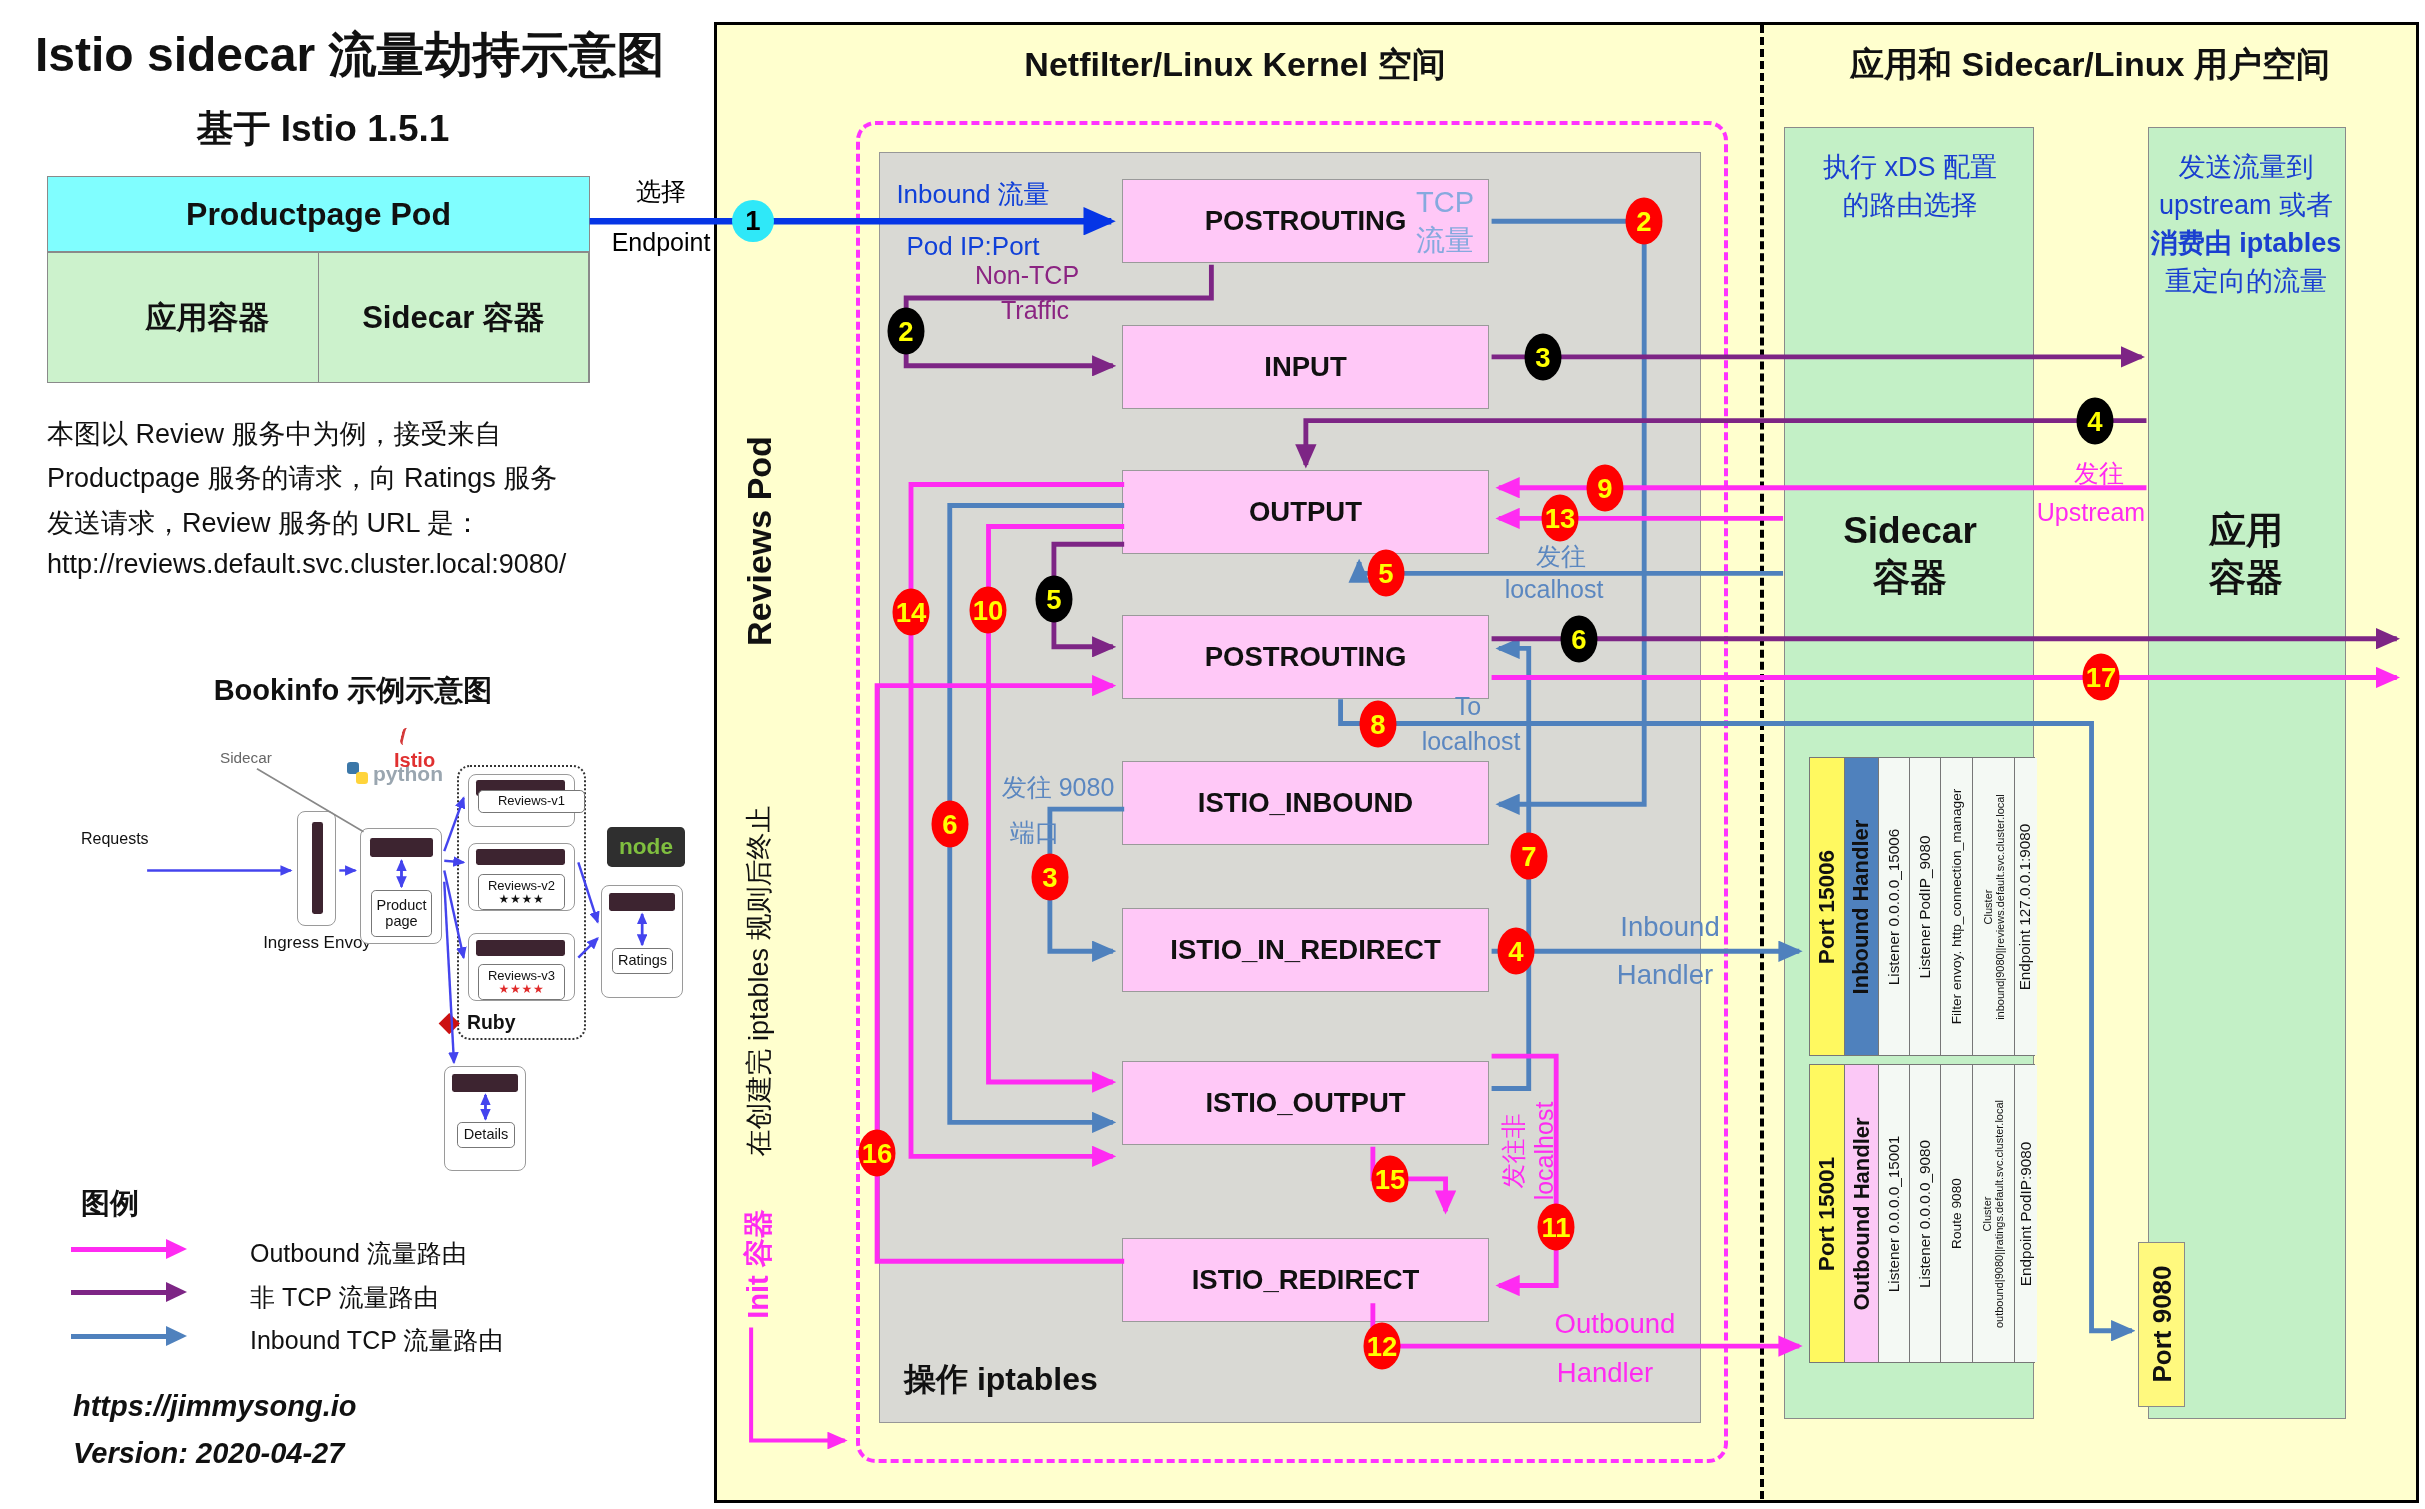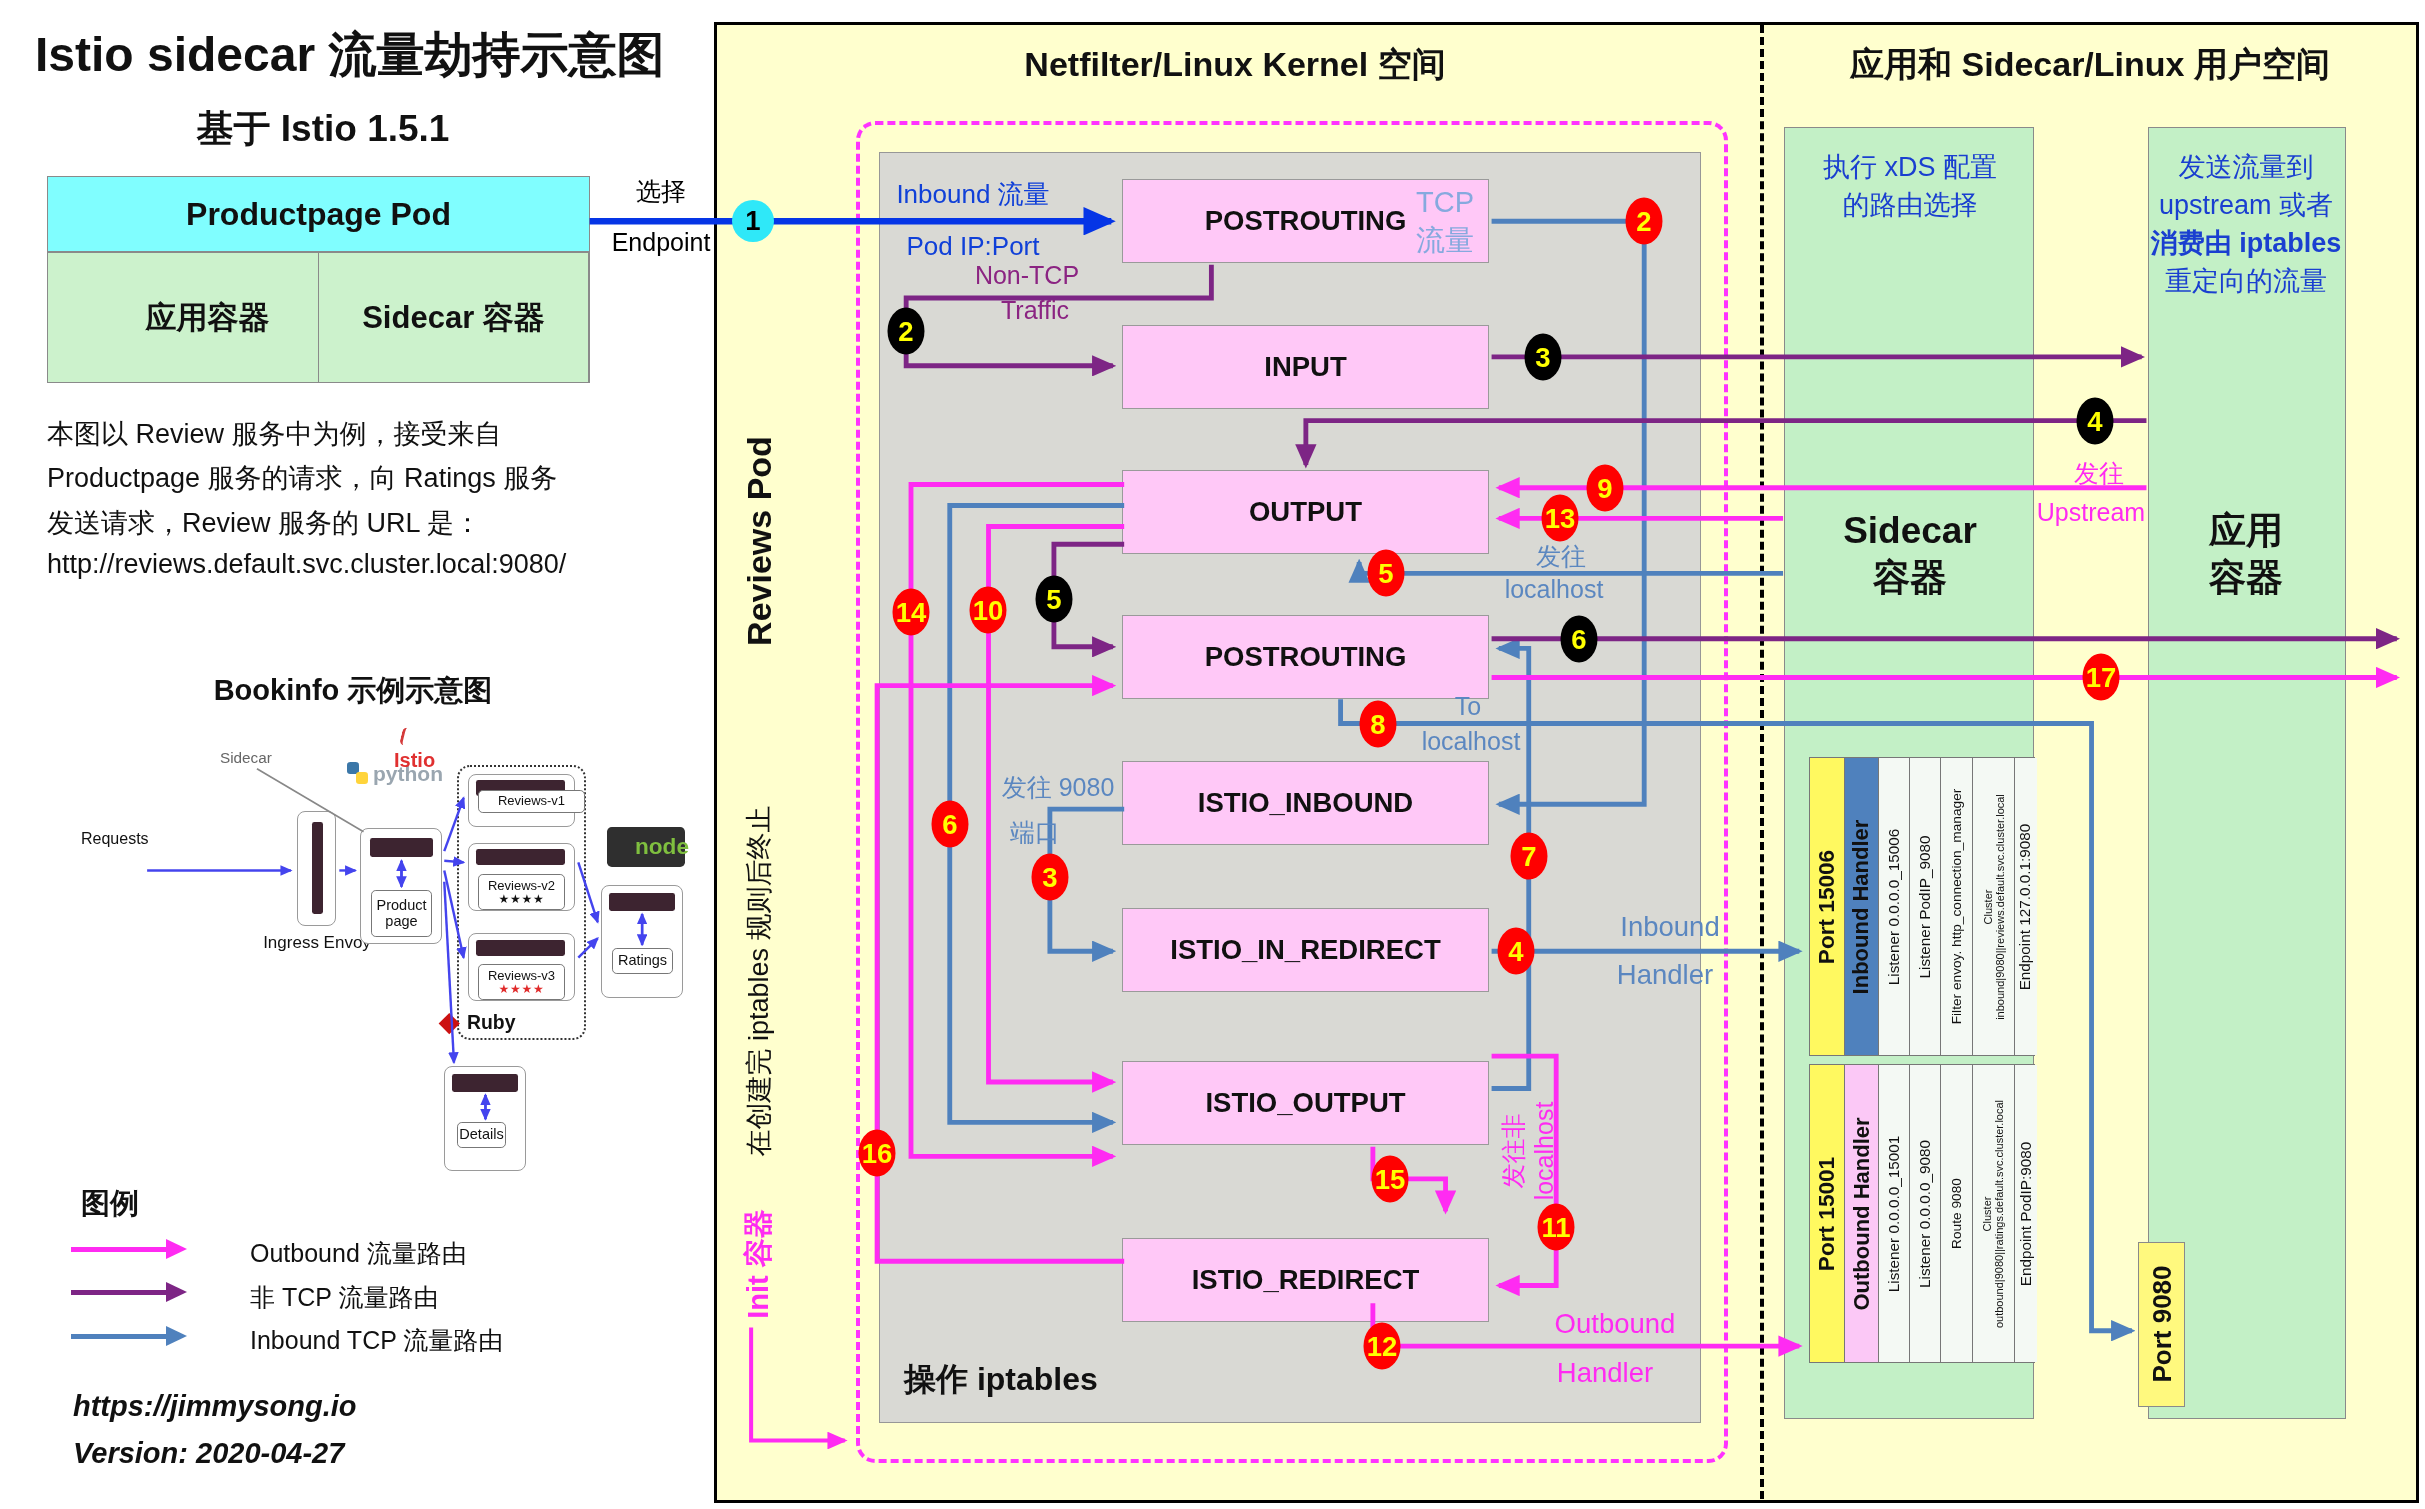--- a/index.html
+++ b/index.html
@@ -217,29 +217,29 @@
       <div>Reviews-v2</div>
       <div style="color: rgb(17, 17, 17); font-size: 12px; letter-spacing: 0.8px;">★★★★</div>
     </div>
     <div class="bbox" style="left: 468px; top: 933px; width: 107px; height: 68px;"></div>
     <div class="bbar" style="left: 476px; top: 940px; width: 89px; height: 16px;"></div>
     <div class="blabel" style="left: 478px; top: 964px; width: 87px; height: 36px; font-size: 13px;">
       <div>Reviews-v3</div>
       <div style="color: rgb(224, 42, 42); font-size: 12px; letter-spacing: 0.8px;">★★★★</div>
     </div>
     <div class="abs" style="left: 607px; top: 827px; width: 78px; height: 40px; background: rgb(47, 47, 47); border-radius: 4.8px;"></div>
-    <div class="abs ctr" style="left: 646px; top: 847px; font-size: 22.6px; color: rgb(127, 191, 63); font-weight: bold; margin-left: 16px;">node</div>
+    <div class="abs ctr" style="left: 646px; top: 847px; font-size: 22.6px; color: rgb(127, 191, 63); font-weight: bold;">node</div>
     <div class="bbox" style="left: 601px; top: 885px; width: 82px; height: 113px;"></div>
     <div class="bbar" style="left: 609px; top: 893px; width: 66px; height: 18px;"></div>
     <div class="blabel" style="left: 612px; top: 948px; width: 61px; height: 26px; font-size: 14.5px;">Ratings</div>
     <div class="abs" style="left: 442px; top: 1016px; width: 14.5px; height: 14.5px; background: rgb(204, 17, 17); transform: rotate(45deg);"></div>
     <div class="abs" style="left: 467px; top: 1011px; font-size: 19.4px; font-weight: bold;">Ruby</div>
     <div class="bbox" style="left: 444px; top: 1066px; width: 82px; height: 105px;"></div>
     <div class="bbar" style="left: 452px; top: 1074px; width: 66px; height: 18px;"></div>
-    <div class="blabel" style="left: 457px; top: 1122px; width: 49px; height: 26px; font-size: 14.5px;">Details</div>
+    <div class="blabel" style="left: 457px; top: 1122px; width: 58px; height: 26px; font-size: 14.5px;">Details</div>
   </div>
 
 <svg width="2426" height="1510" viewBox="0 0 3004 1870">
     <defs>
       <marker id="arr_b1" markerWidth="5" markerHeight="4.4" refX="4.3" refY="2.2" orient="auto">
         <path d="M0,0 L5,2.2 L0,4.4 z" fill="#0535E6"></path>
       </marker>
       <marker id="arr_s" markerWidth="5" markerHeight="4.4" refX="4.3" refY="2.2" orient="auto">
         <path d="M0,0 L5,2.2 L0,4.4 z" fill="#4F81BD"></path>
       </marker>

